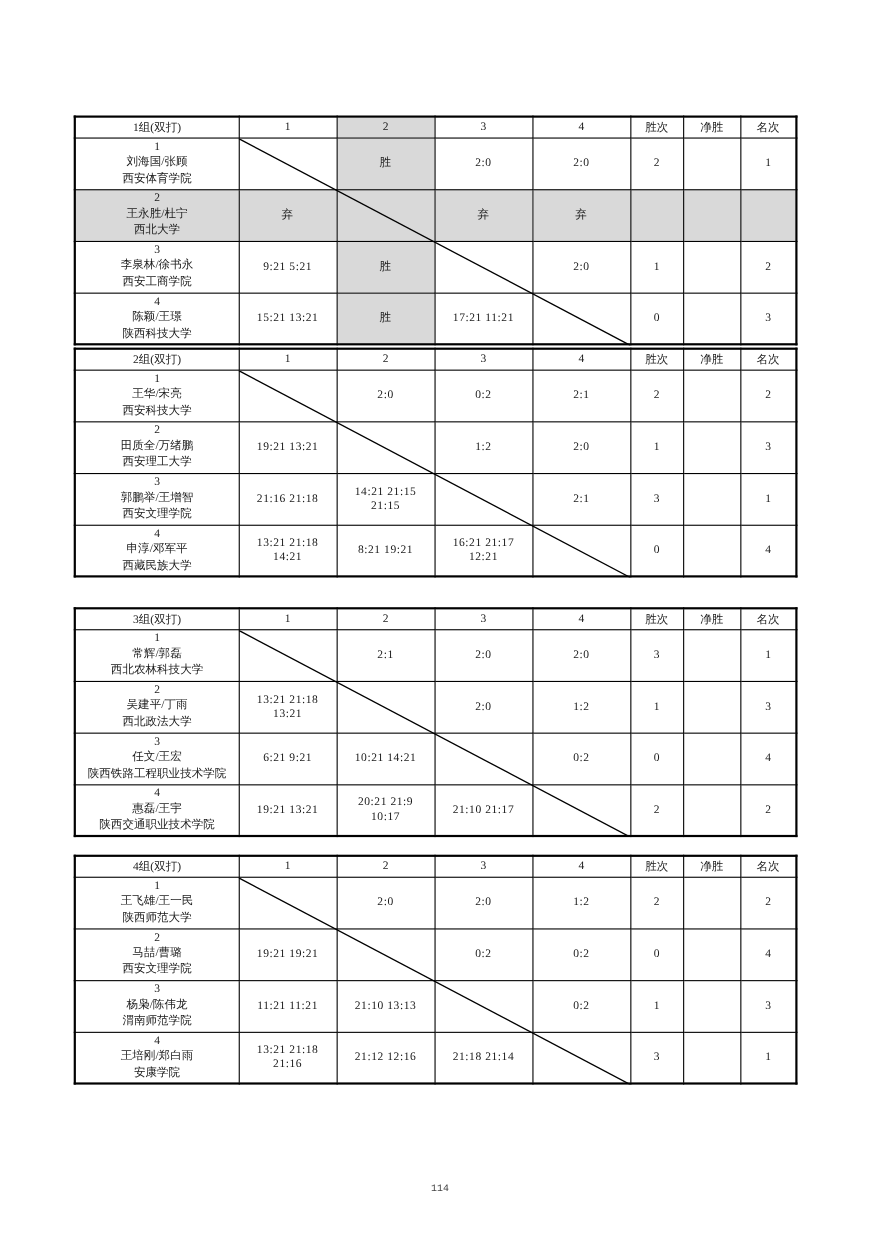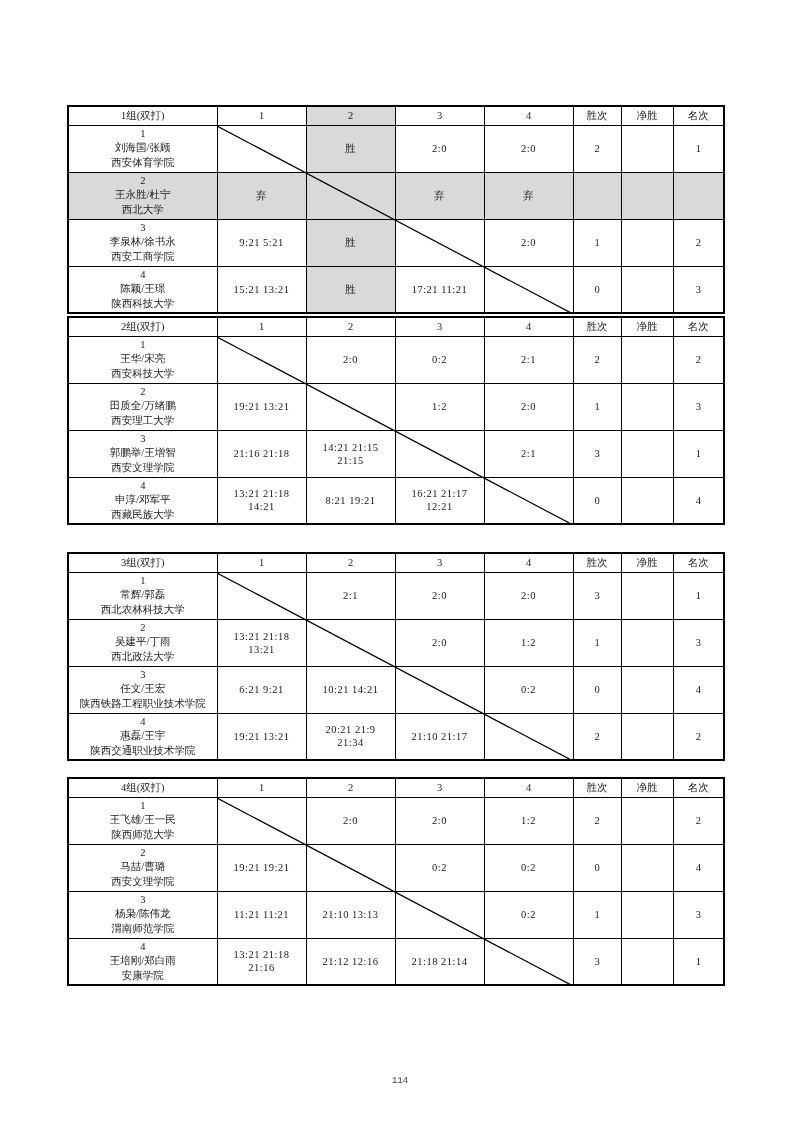--- a/index.html
+++ b/index.html
@@ -307,21 +307,21 @@
               <td>4</td>
             </tr>
             <tr>
               <td class="team">
                 <div class="team-line">4</div>
                 <div class="team-line">惠磊/王宇</div>
                 <div class="team-line">陕西交通职业技术学院</div>
               </td>
               <td class="mcell">19:21 13:21</td>
               <td class="mcell win">20:21 21:9
-21:34</td>
+10:17</td>
               <td class="mcell win">21:10 21:17</td>
               <td class="mcell"></td>
               <td>2</td>
               <td></td>
               <td>2</td>
             </tr>
           </tbody>
         </table>
         <svg class="diag" width="356" height="188">
           <line x1="0" y1="0" x2="356" y2="188" stroke="#000" stroke-width="1.2"></line>

